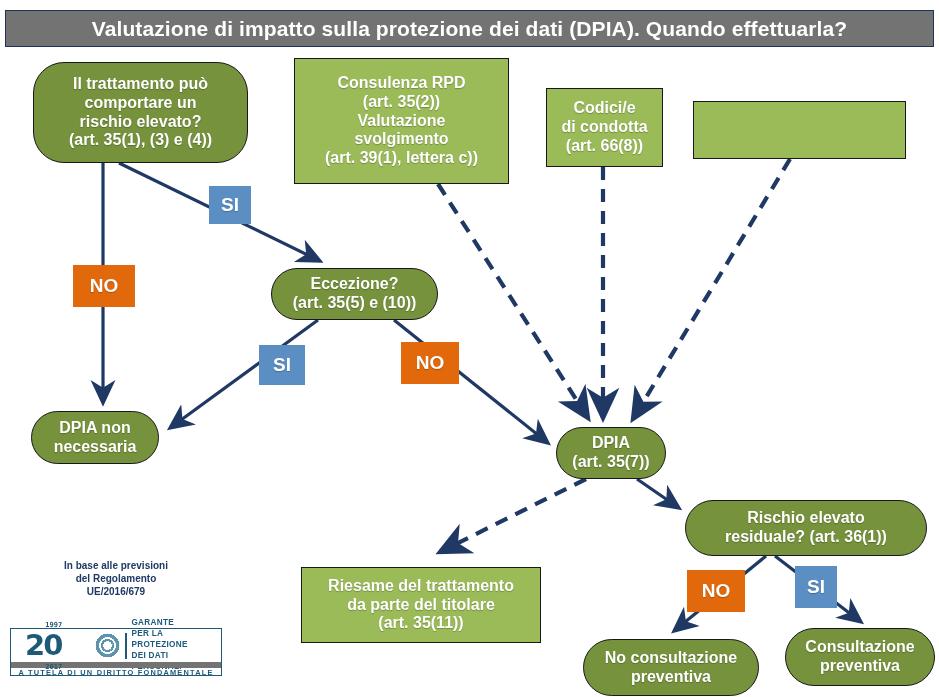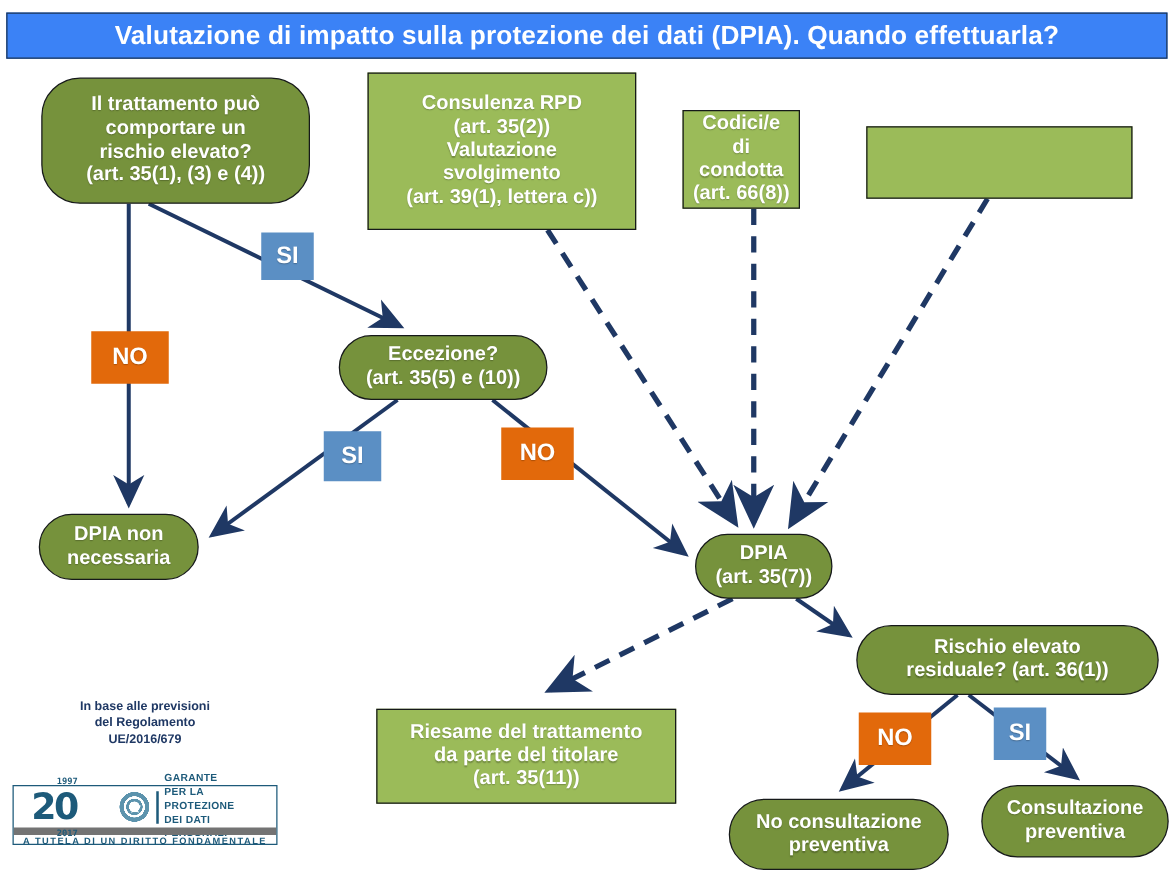--- a/index.html
+++ b/index.html
@@ -7,21 +7,21 @@
     width:939px;height:697px;position:relative;overflow:hidden;
     font-family:"Liberation Sans","DejaVu Sans",sans-serif;
     color:#1f3864;
   }
   #canvas{position:absolute;inset:0;width:939px;height:697px;}
   svg.edges{position:absolute;left:0;top:0;width:939px;height:697px;pointer-events:none;}
 
   
   .title-bar{
     position:absolute;left:5px;top:10px;width:929px;height:37px;
-    background:#3b82f6;border:1px solid #1b3557;
+    background:#737373;border:1px solid #1b3557;
     display:flex;align-items:center;justify-content:center;
     box-sizing:border-box;
   }
   .title-bar span{
     color:#ffffff;font-size:21px;font-weight:bold;letter-spacing:.1px;
     white-space:nowrap;
   }
 
   
   .node{
@@ -141,21 +141,21 @@
     </div>
   <div class="node light" style="left:294px;top:58px;width:215px;height:126px;font-size:16px">
       <div>
         <div>Consulenza RPD</div>
         <div>(art. 35(2))</div>
         <div>Valutazione</div>
         <div>svolgimento</div>
         <div>(art. 39(1), lettera c))</div>
       </div>
     </div>
-  <div class="node light" style="left:546px;top:88px;width:94px;height:79px;font-size:16px">
+  <div class="node light" style="left:546px;top:88px;width:117px;height:79px;font-size:16px">
       <div>
         <div>Codici/e</div>
         <div>di condotta</div>
         <div>(art. 66(8))</div>
       </div>
     </div>
   <div class="node light" style="left:693px;top:101px;width:213px;height:58px;font-size:16px"></div>
   <div class="node dark" style="left:271px;top:268px;width:167px;height:52px;font-size:16px">
       <div>
         <div>Eccezione?</div>

